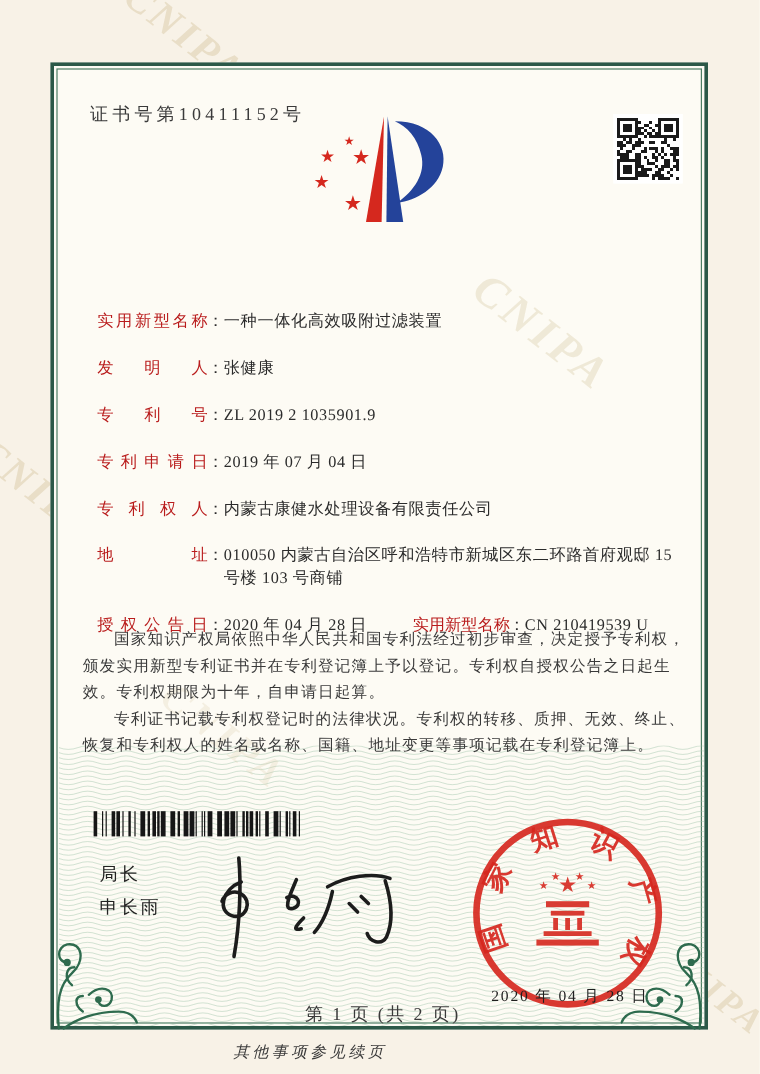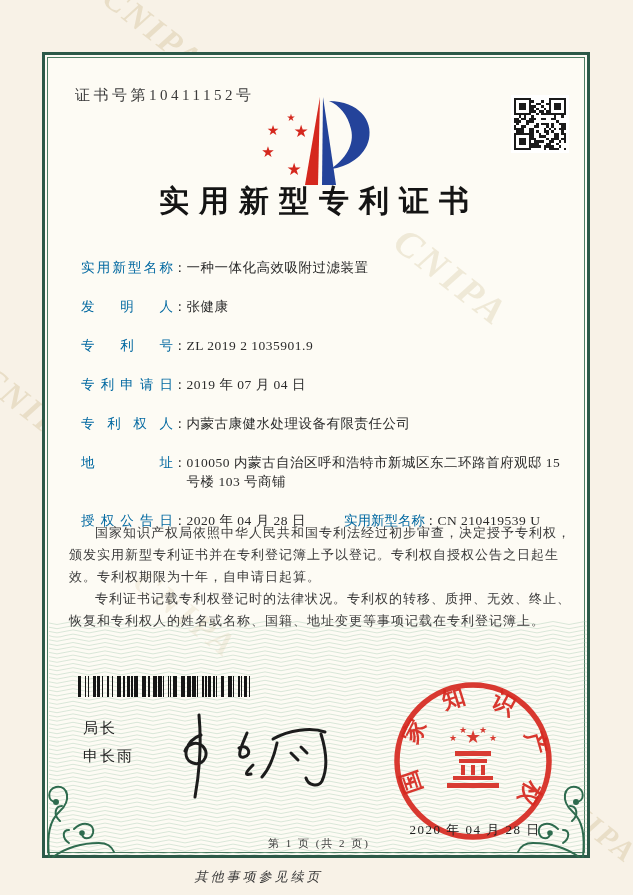--- a/index.html
+++ b/index.html
@@ -52,21 +52,21 @@
   .qr svg { display:block; width:52px; height:52px; }
   .doc-title {
     position:absolute; left:0; top:126px; width:548px; text-align:center;
     font-size:30px; font-weight:bold; letter-spacing:10px; color:#141414; z-index:3;
   }
   .fields { position:absolute; left:36px; top:204px; width:500px; z-index:3; font-size:13.5px; }
   .field-row { margin-bottom:20.5px; line-height:18.5px; }
   .flabel {
     display:inline-block; width:92px;
     text-align:justify; text-align-last:justify;
-    vertical-align:top; color:#0369a1;
+    vertical-align:top; color:#b91c1c;
   }
   .fcolon { vertical-align:top; }
   .fvalue { display:inline-block; width:388px; vertical-align:top; letter-spacing:0.5px; }
   .grant-row { white-space:nowrap; }
   .grant-pair2 { margin-left:38px; }
   .grant-pair2 .flabel { width:80px; }
   .body-text { position:absolute; left:24px; top:467px; width:502px; z-index:3; }
   .body-text p {
     font-size:13px; line-height:22px; text-indent:2em;
     color:#3a3a3a; letter-spacing:1px;
@@ -77,21 +77,21 @@
   .sig-block { position:absolute; left:38px; top:664px; z-index:4; font-size:15px; color:#222; }
   .sig-block div { margin-bottom:9px; letter-spacing:2px; }
   .signature-svg { position:absolute; left:120px; top:650px; width:180px; height:100px; z-index:4; }
   .seal { position:absolute; left:344px; top:622px; width:168px; height:168px; z-index:5; }
   .seal-date {
     position:absolute; left:350px; top:766px; width:160px; text-align:center;
     font-size:13px; letter-spacing:1.5px; color:#1f1f1f; z-index:6;
   }
   .page-indicator {
     position:absolute; left:0; top:781px; width:548px; text-align:center;
-    font-size:11px; letter-spacing:2px; color:#3a3a3a; z-index:4;
+    font-size:15px; letter-spacing:2px; color:#3a3a3a; z-index:4;
   }
   .continuation-note {
     position:absolute; left:0; top:868px; width:517px; text-align:center;
     font-size:13px; letter-spacing:3px; color:#3a3a3a; z-index:3;
     font-style:italic;
   }
   .corner-flourish { position:absolute; bottom:-4px; width:72px; height:84px; z-index:6; }
   .corner-left { left:-2px; }
   .corner-right { right:-2px; transform:scaleX(-1); }
 </style>
@@ -327,21 +327,20 @@
         <rect x="2" y="2" width="3" height="3" fill="#1a1a1a"></rect>
         <rect x="14" y="0" width="7" height="7" fill="#1a1a1a"></rect>
         <rect x="15" y="1" width="5" height="5" fill="#fff"></rect>
         <rect x="16" y="2" width="3" height="3" fill="#1a1a1a"></rect>
         <rect x="0" y="14" width="7" height="7" fill="#1a1a1a"></rect>
         <rect x="1" y="15" width="5" height="5" fill="#fff"></rect>
         <rect x="2" y="16" width="3" height="3" fill="#1a1a1a"></rect>
       </svg>
   </div>
 
-  <div class="doc-title">实用新型专利证书</div>
 
   <div class="fields">
     <div class="field-row">
       <span class="flabel">实用新型名称</span><span class="fcolon">：</span><span class="fvalue">一种一体化高效吸附过滤装置</span>
     </div>
     <div class="field-row">
       <span class="flabel">发明人</span><span class="fcolon">：</span><span class="fvalue">张健康</span>
     </div>
     <div class="field-row">
       <span class="flabel">专利号</span><span class="fcolon">：</span><span class="fvalue">ZL 2019 2 1035901.9</span>

